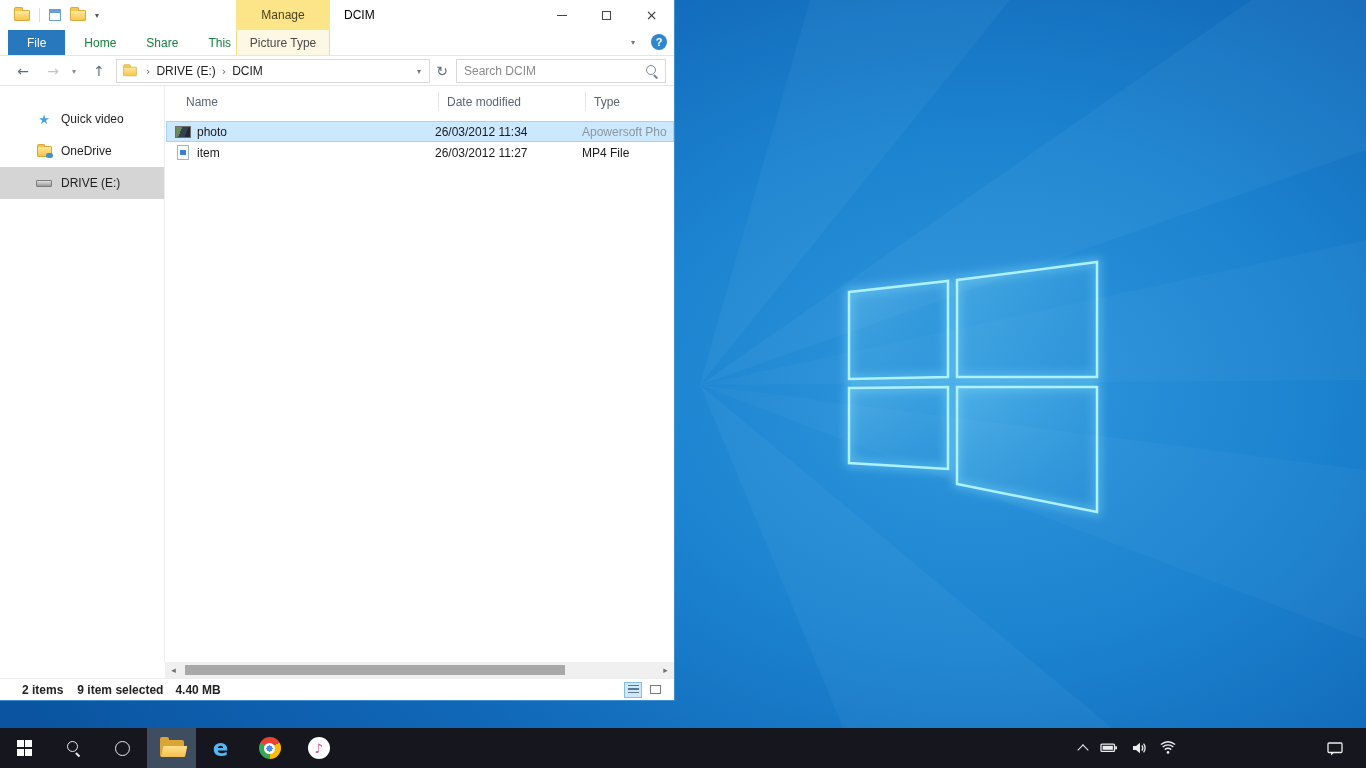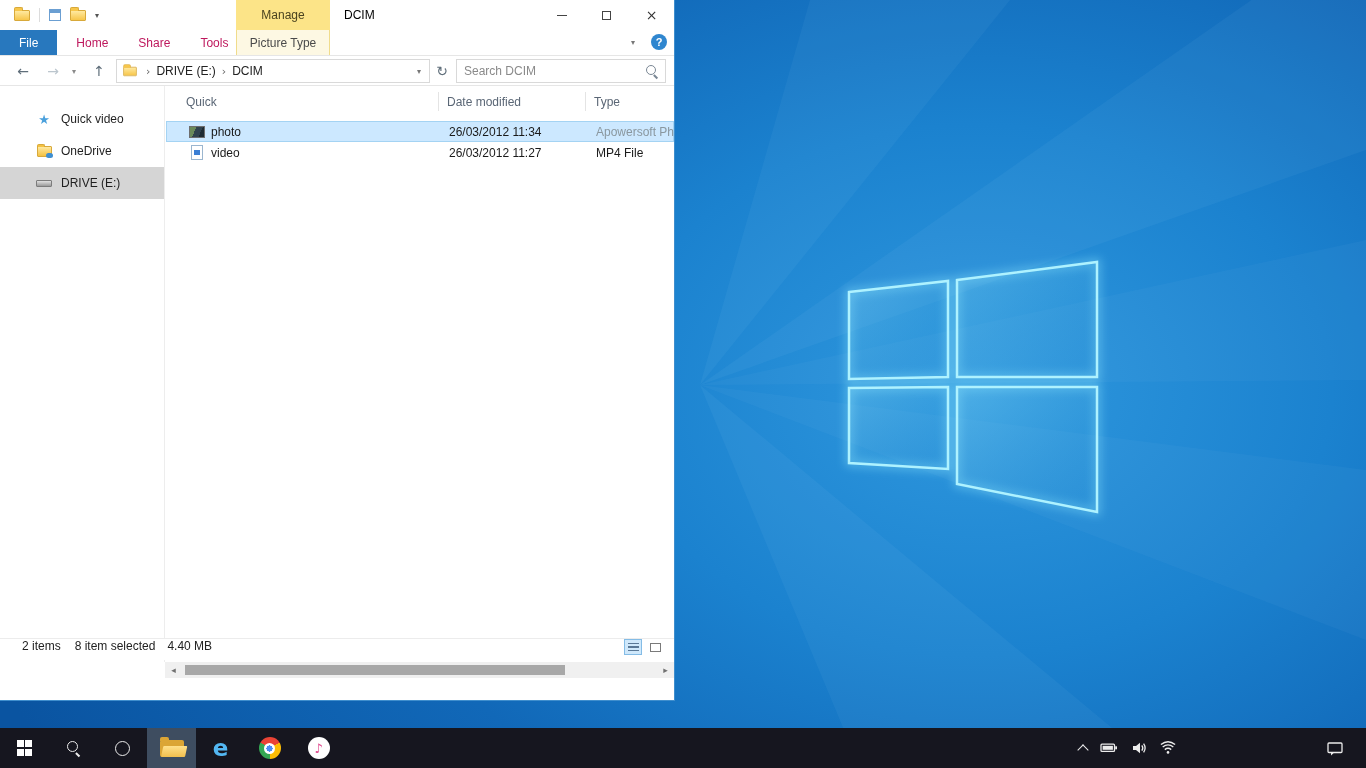--- a/index.html
+++ b/index.html
@@ -30,22 +30,22 @@
   .manage{ position:absolute; left:236px; top:0; width:94px; height:30px; background:#fce488;
     display:flex; align-items:center; justify-content:center; color:#4a431f; }
   .wtitle{ position:absolute; left:344px; top:0; height:30px; line-height:30px; color:#000; }
   .win-controls{ position:absolute; right:0; top:0; height:30px; display:flex; }
   .wc{ width:45px; height:30px; display:flex; align-items:center; justify-content:center; color:#333; }
   .ic-min{ width:10px; height:1px; background:#444; display:block; }
   .ic-max{ width:9px; height:9px; border:1px solid #444; display:block; }
   .wc-close{ font-size:14px; }
 
   
-  .tabsrow{ position:absolute; top:30px; left:0; right:0; height:26px; background:#fff; border-bottom:1px solid #e6e6e6; display:flex; }
-  .tab{ padding:0 15px; display:flex; align-items:center; color:#be185d; }
+  .tabsrow{ position:absolute; top:30px; left:0; right:0; height:26px; background:#fff; border-bottom:1px solid #e6e6e6; display:flex; padding-left:8px; }
+  .tab{ padding:0 15px; display:flex; align-items:center; color:#15803d; }
   .tab.file{ background:#2878be; color:#fff; padding:0 19px; margin-right:4px; }
   .pt-tab{ position:absolute; left:236px; top:0; width:94px; height:25px; display:flex; align-items:center; justify-content:center;
     color:#4a4a4a; background:#fdf8e3; border-left:1px solid #f0dc8c; border-right:1px solid #f0dc8c; }
   .collapse-btn{ position:absolute; right:30px; top:0; height:25px; width:22px; display:flex; align-items:center; justify-content:center; color:#777; font-size:8px; }
   .help-btn{ position:absolute; right:7px; top:4px; width:16px; height:16px; border-radius:50%; background:#2f86cf; color:#fff;
     font-size:11px; font-weight:bold; display:flex; align-items:center; justify-content:center; }
 
   
   .addr{ position:absolute; top:56px; left:0; right:0; height:30px; background:#fff; border-bottom:1px solid #e6e6e6; }
   .nav-btn{ position:absolute; top:0; height:30px; width:26px; display:flex; align-items:center; justify-content:center; font-size:14px; }
@@ -84,38 +84,38 @@
 
   
   .filearea{ position:absolute; left:166px; top:0; right:0; height:100%; overflow:hidden; }
   .cols{ position:relative; height:31px; }
   .col{ position:absolute; top:0; height:100%; display:flex; align-items:center; color:#5a6675; background:none; }
   .col-name{ left:20px; } .col-date{ left:281px; } .col-type{ left:428px; }
   .colsep{ position:absolute; top:6px; bottom:6px; width:1px; background:#e4e4e4; }
   .sep1{ left:272px; } .sep2{ left:419px; }
   .sort{ position:absolute; left:138px; top:-4px; font-size:10px; color:#6b7a88; }
   .rows{ position:absolute; top:35px; left:0; right:0; }
-  .row{ height:21px; display:flex; align-items:center; padding-left:23px; color:#1a1a1a; width:100%; text-align:left; }
+  .row{ height:21px; display:flex; align-items:center; padding-left:9px; color:#1a1a1a; width:100%; text-align:left; }
   .row.selected{ background:#cce8ff; box-shadow:inset 0 0 0 1px #a4d3f3; }
   .ficon{ width:16px; margin-right:6px; display:flex; justify-content:center; flex:none; }
   .fi-photo{ width:16px; height:12px; border:1px solid #6e6e6e; background:linear-gradient(115deg,#6a8a5a 0 35%,#31434e 35% 70%,#1e2b33 70%); }
   .fi-video{ position:relative; width:12px; height:15px; background:#fff; border:1px solid #9bb6cf; }
   .fi-video::after{ content:""; position:absolute; left:2px; top:4px; right:2px; bottom:4px; background:#3b7fd4; }
   .c-name{ width:238px; } .c-date{ width:147px; } .c-type{ flex:1; white-space:nowrap; overflow:hidden; }
   .row.selected .c-type{ color:#8a979f; }
 
   
   .hscroll{ position:absolute; left:165px; top:662px; right:0; height:16px; background:#f0f0f0; }
   .sarr{ position:absolute; top:0; width:17px; height:16px; display:flex; align-items:center; justify-content:center; color:#707070; font-size:9px; }
   .sarr.left{ left:0; } .sarr.right{ right:0; }
   .thumb{ position:absolute; left:20px; top:3px; width:380px; height:10px; background:#a8a8a8; }
 
   
-  .statusbar{ position:absolute; left:0; top:638px; right:0; height:22px; background:#fff; border-top:1px solid #ececec;
-    display:flex; align-items:flex-start; padding-left:22px; }
+  .statusbar{ position:absolute; left:0; top:678px; right:0; height:22px; background:#fff; border-top:1px solid #ececec;
+    display:flex; align-items:center; padding-left:22px;font-weight:bold; }
   .st-items{ margin-right:14px; } .st-sel{ margin-right:12px; }
   .view-toggles{ margin-left:auto; display:flex; gap:4px; padding-right:10px; }
   .vt{ width:18px; height:16px; border:1px solid transparent; display:flex; align-items:center; justify-content:center; }
   .vt.active{ background:#cfe8fb; border-color:#84bce6; }
   .vt-details{ width:11px; height:9px; background:repeating-linear-gradient(#5a7896 0 1.5px, transparent 1.5px 3.5px); }
   .vt-thumbs{ width:11px; height:9px; border:1px solid #7a7a7a; background:#fff; }
 
   
   .taskbar{ position:absolute; left:0; bottom:0; width:100%; height:40px; background:#16161f; display:flex; align-items:stretch; z-index:3; }
   .tb{ width:49px; display:flex; align-items:center; justify-content:center; }
@@ -198,21 +198,21 @@
             <span class="ic-max"></span>
           </button>
         <button class="wc wc-close g">×</button>
       </div>
     </div>
 
     <div class="tabsrow">
       <button class="tab file">File</button>
       <button class="tab">Home</button>
       <button class="tab">Share</button>
-      <button class="tab">Tools</button>
+      <button class="tab">This</button>
       <button class="pt-tab">Picture Type</button>
       <button class="collapse-btn g">▾</button>
       <button class="help-btn">?</button>
     </div>
 
     <div class="addr">
       <button class="nav-btn nav-back g">←</button>
       <button class="nav-btn nav-fwd g">→</button>
       <button class="nav-btn nav-dd g">▾</button>
       <button class="nav-btn nav-up g">↑</button>
@@ -252,56 +252,56 @@
           <span class="si">
               <span class="ico-drive"></span>
             </span>
           <span>DRIVE (E:)</span>
         </button>
       </div>
 
       <div class="filearea">
         <div class="cols">
           <span class="sort g">^</span>
-          <button class="col col-name">Quick</button>
+          <button class="col col-name">Name</button>
           <button class="col col-date">Date modified</button>
           <button class="col col-type">Type</button>
           <span class="colsep sep1"></span>
           <span class="colsep sep2"></span>
         </div>
         <div class="rows">
           <button class="row selected">
             <span class="ficon">
                 <span class="fi-photo"></span>
               </span>
             <span class="c-name">photo</span>
             <span class="c-date">26/03/2012 11:34</span>
             <span class="c-type">Apowersoft Pho</span>
           </button>
           <button class="row">
             <span class="ficon">
                 <span class="fi-video"></span>
               </span>
-            <span class="c-name">video</span>
+            <span class="c-name">item</span>
             <span class="c-date">26/03/2012 11:27</span>
             <span class="c-type">MP4 File</span>
           </button>
         </div>
       </div>
     </div>
 
     <div class="hscroll">
       <span class="sarr left g">◂</span>
       <span class="thumb"></span>
       <span class="sarr right g">▸</span>
     </div>
 
     <div class="statusbar">
       <span class="st-items">2 items</span>
-      <span class="st-sel">8 item selected</span>
+      <span class="st-sel">9 item selected</span>
       <span class="st-size">4.40 MB</span>
       <span class="view-toggles">
         <button class="vt active">
             <span class="vt-details"></span>
           </button>
         <button class="vt">
             <span class="vt-thumbs"></span>
           </button>
       </span>
     </div>

